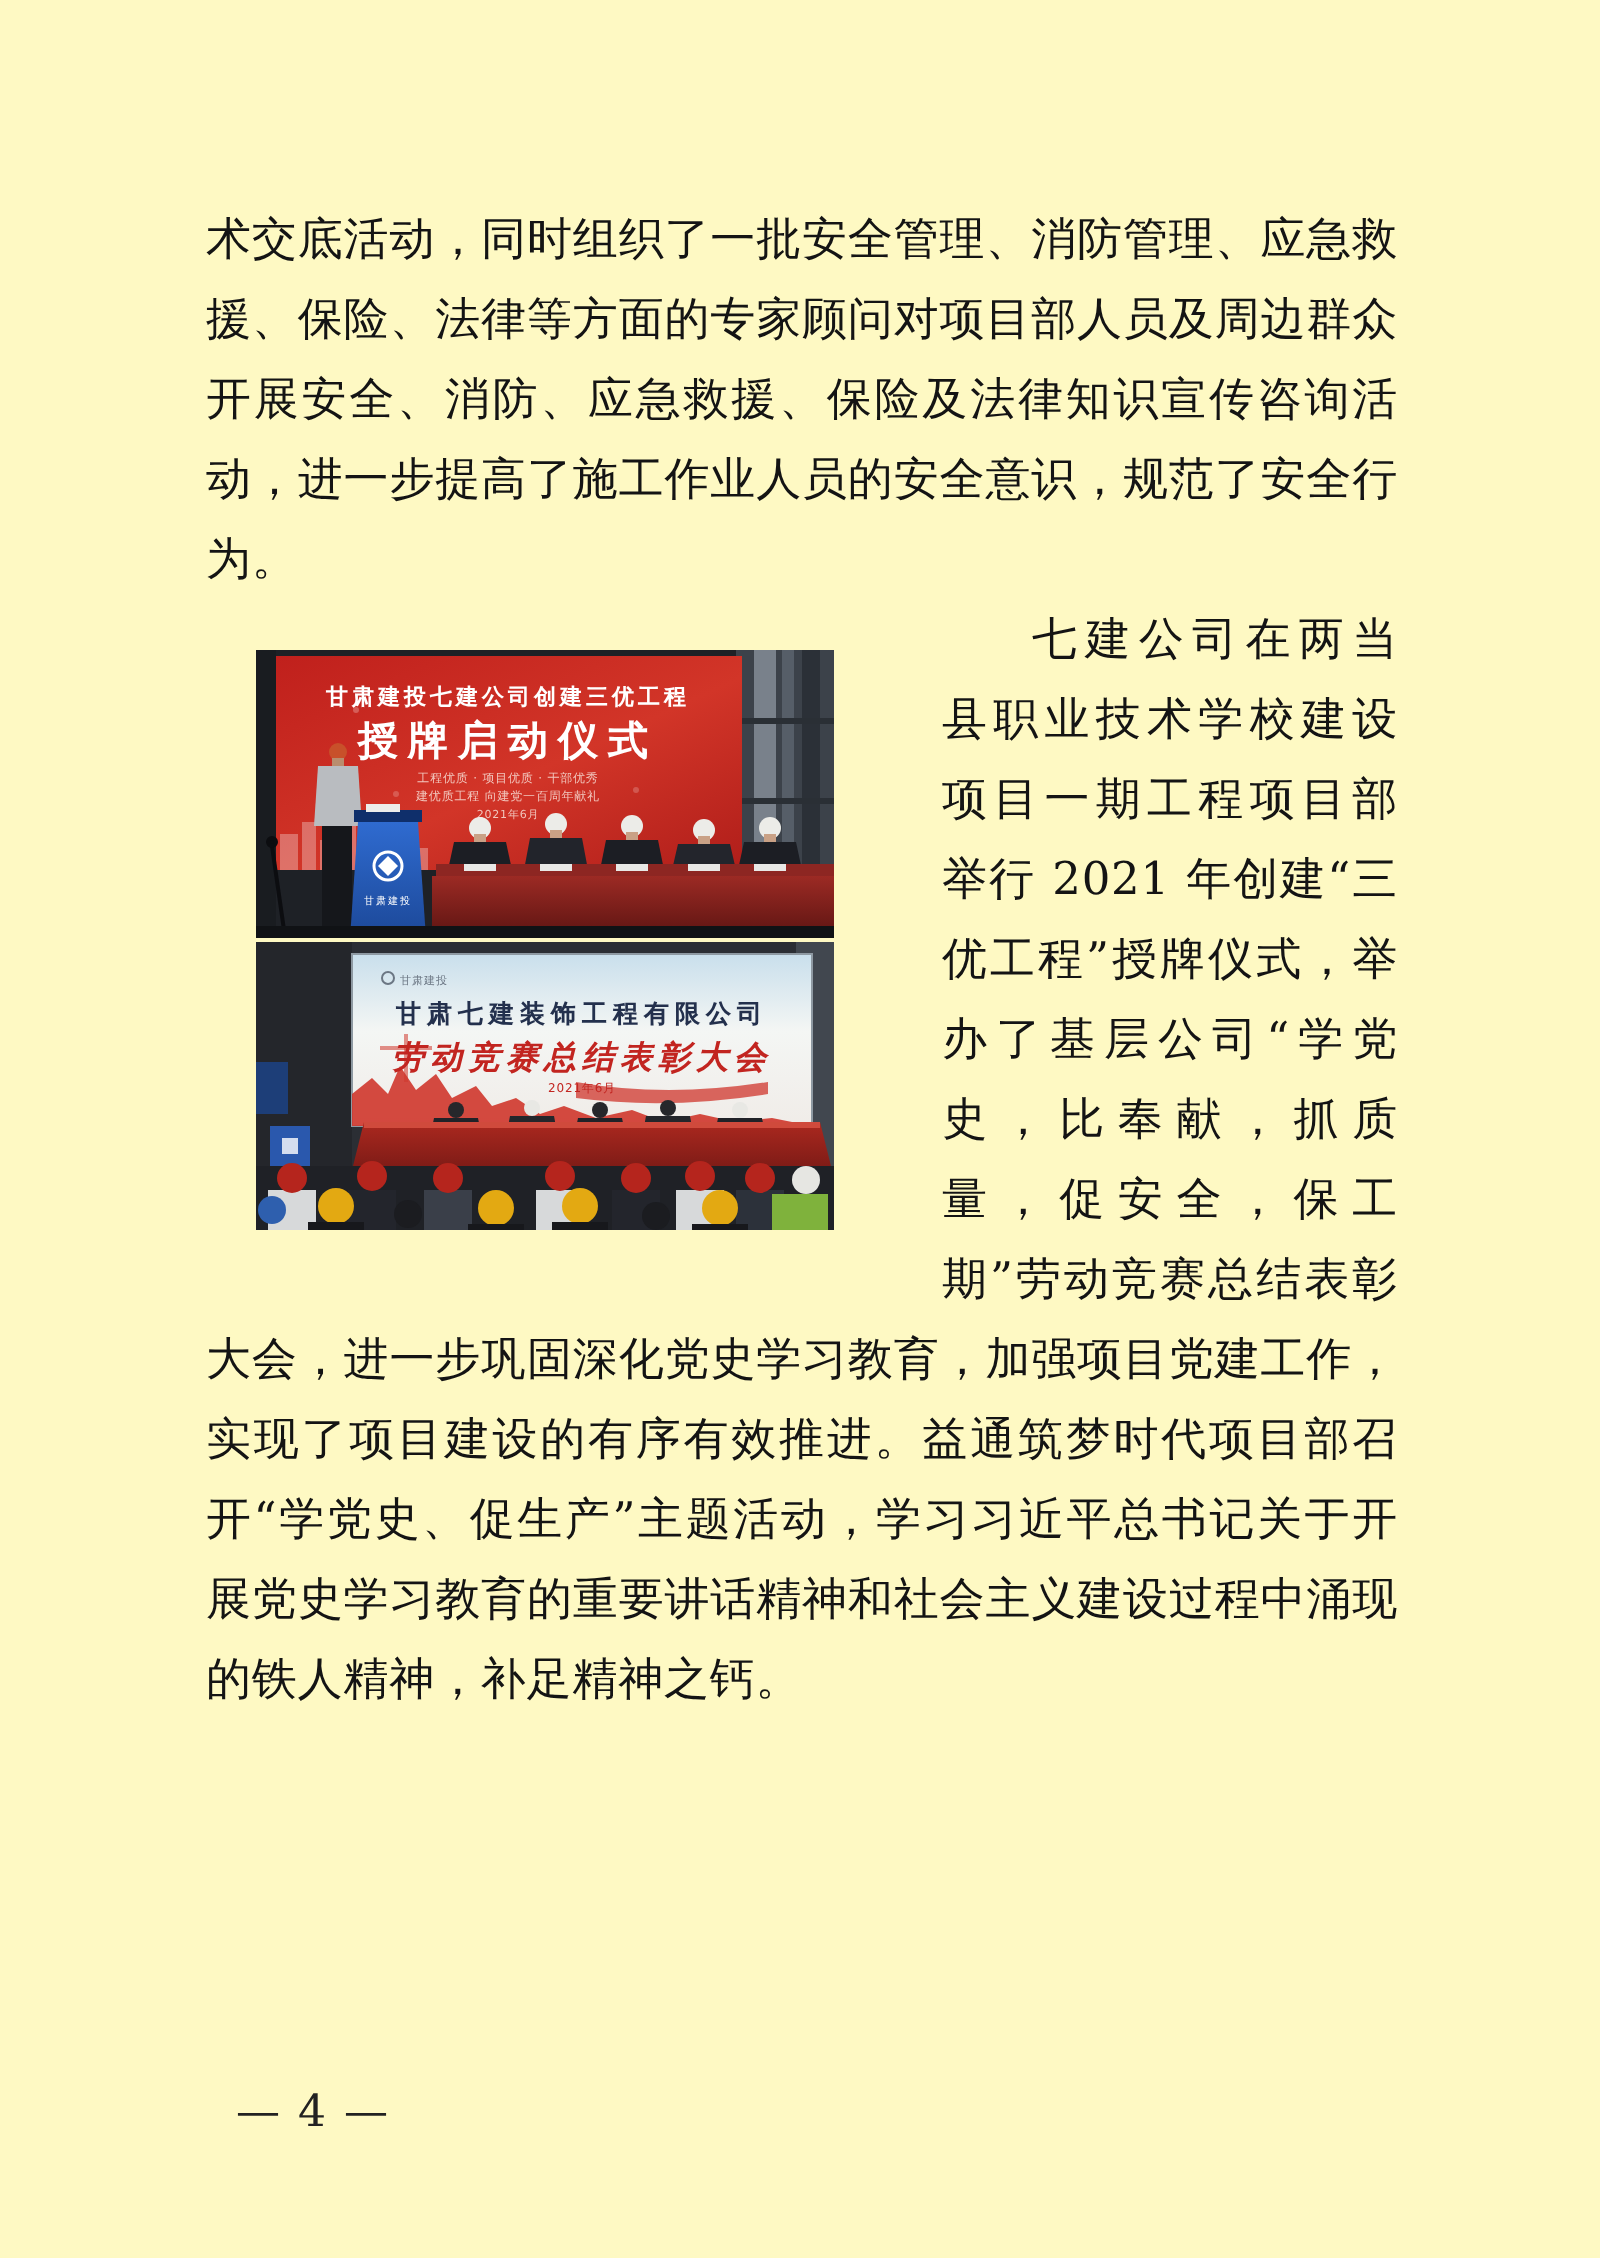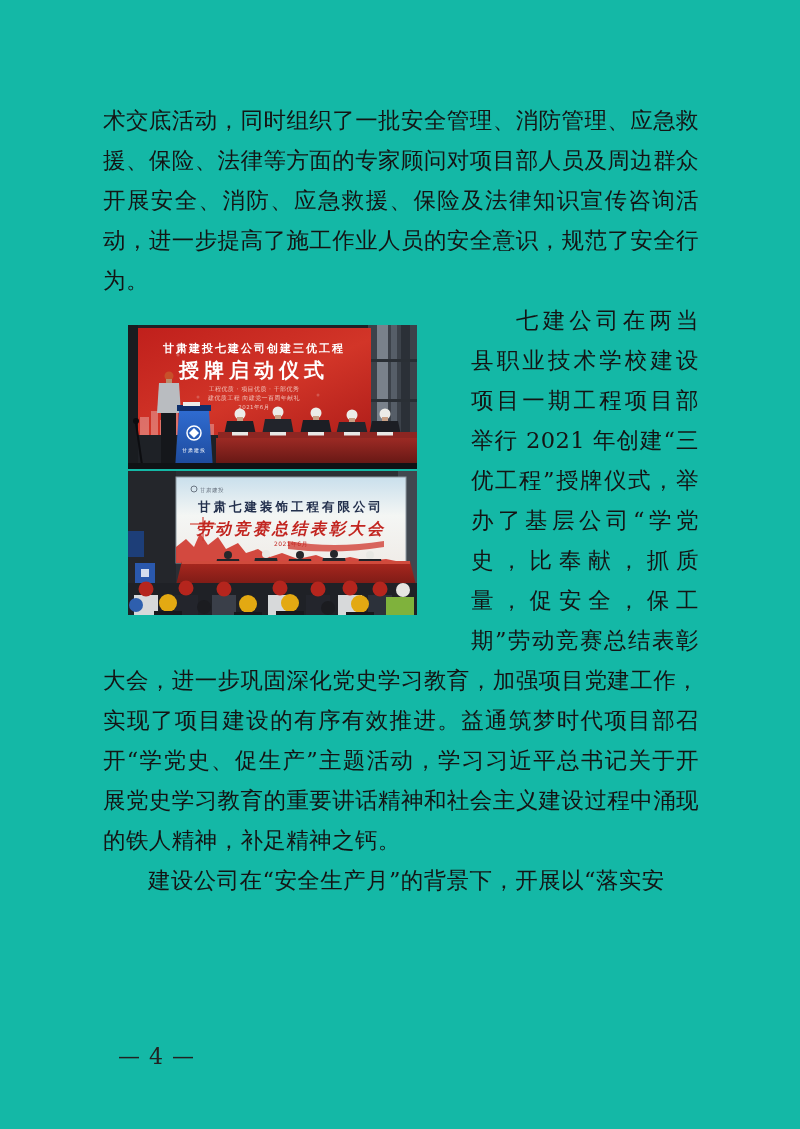--- a/index.html
+++ b/index.html
@@ -1,18 +1,18 @@
 <!DOCTYPE html>
 <html><head>
 <meta charset="utf-8">
 <style>
   html,body { margin:0; padding:0; background:#ffffff; }
   .page {
     position:relative; width:800px; height:1129px;
-    background:#14b8a6; overflow:hidden;
+    background:#fef9c3; overflow:hidden;
     font-family:"DejaVu Serif","Liberation Serif",serif;
     color:#141414;
   }
   .content {
     position:absolute; left:103px; top:100px; width:596px;
   }
   p.body-text {
     margin:0; font-size:22.5px; line-height:40px;
     text-align:justify; letter-spacing:0.4px;
   }
@@ -251,18 +251,17 @@
             <rect x="26" y="140" width="28" height="4" fill="#17181c"></rect>
             <rect x="106" y="141" width="28" height="3" fill="#17181c"></rect>
             <rect x="148" y="140" width="28" height="4" fill="#17181c"></rect>
             <rect x="218" y="141" width="28" height="3" fill="#17181c"></rect>
           </g>
         </svg>
         </span><span>七建公司在两当县职业技术学校建设项目一期工程项目部举行 2021 年创建“三优工程”授牌仪式，举办了基层公司“学党史，比奉献，抓质量，促安全，保工期”劳动竞赛总结表彰大会，进一步巩固深化党史学习教育，加强项目党建工作，实现了项目建设的有序有效推进。益通筑梦时代项目部召开“学党史、促生产”主题活动，学习习近平总书记关于开展党史学习教育的重要讲话精神和社会主义建设过程中涌现的铁人精神，补足精神之钙。</span>
     </p>
 
 
-    <p class="body-text indent">建设公司在“安全生产月”的背景下，开展以“落实安</p>
 
   </div>
 
   <div class="footer">— 4 —</div>
 </div>
 
 </body></html>

